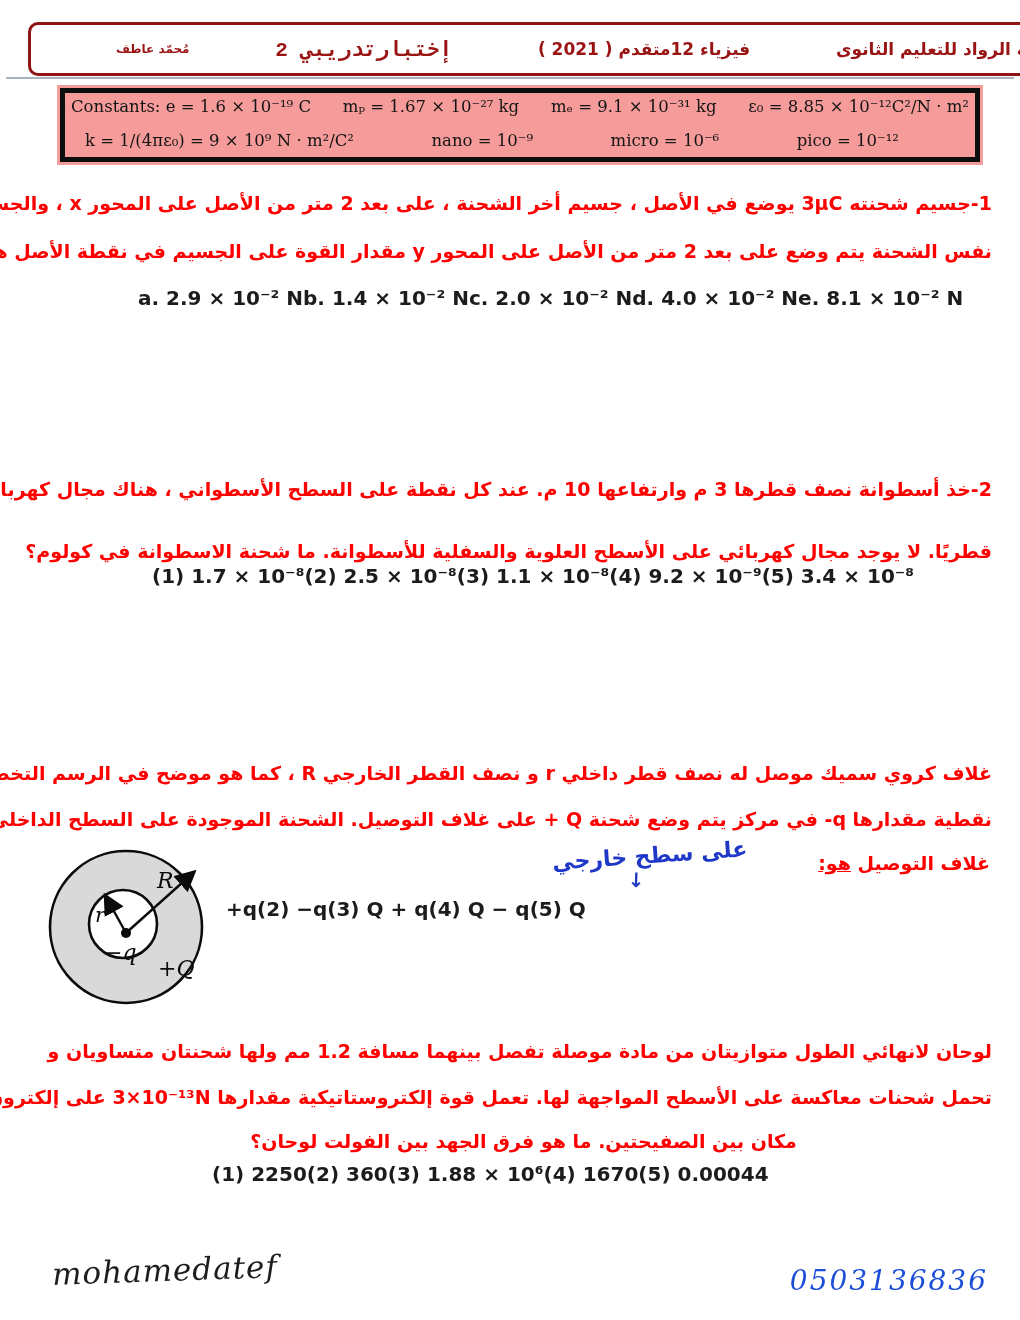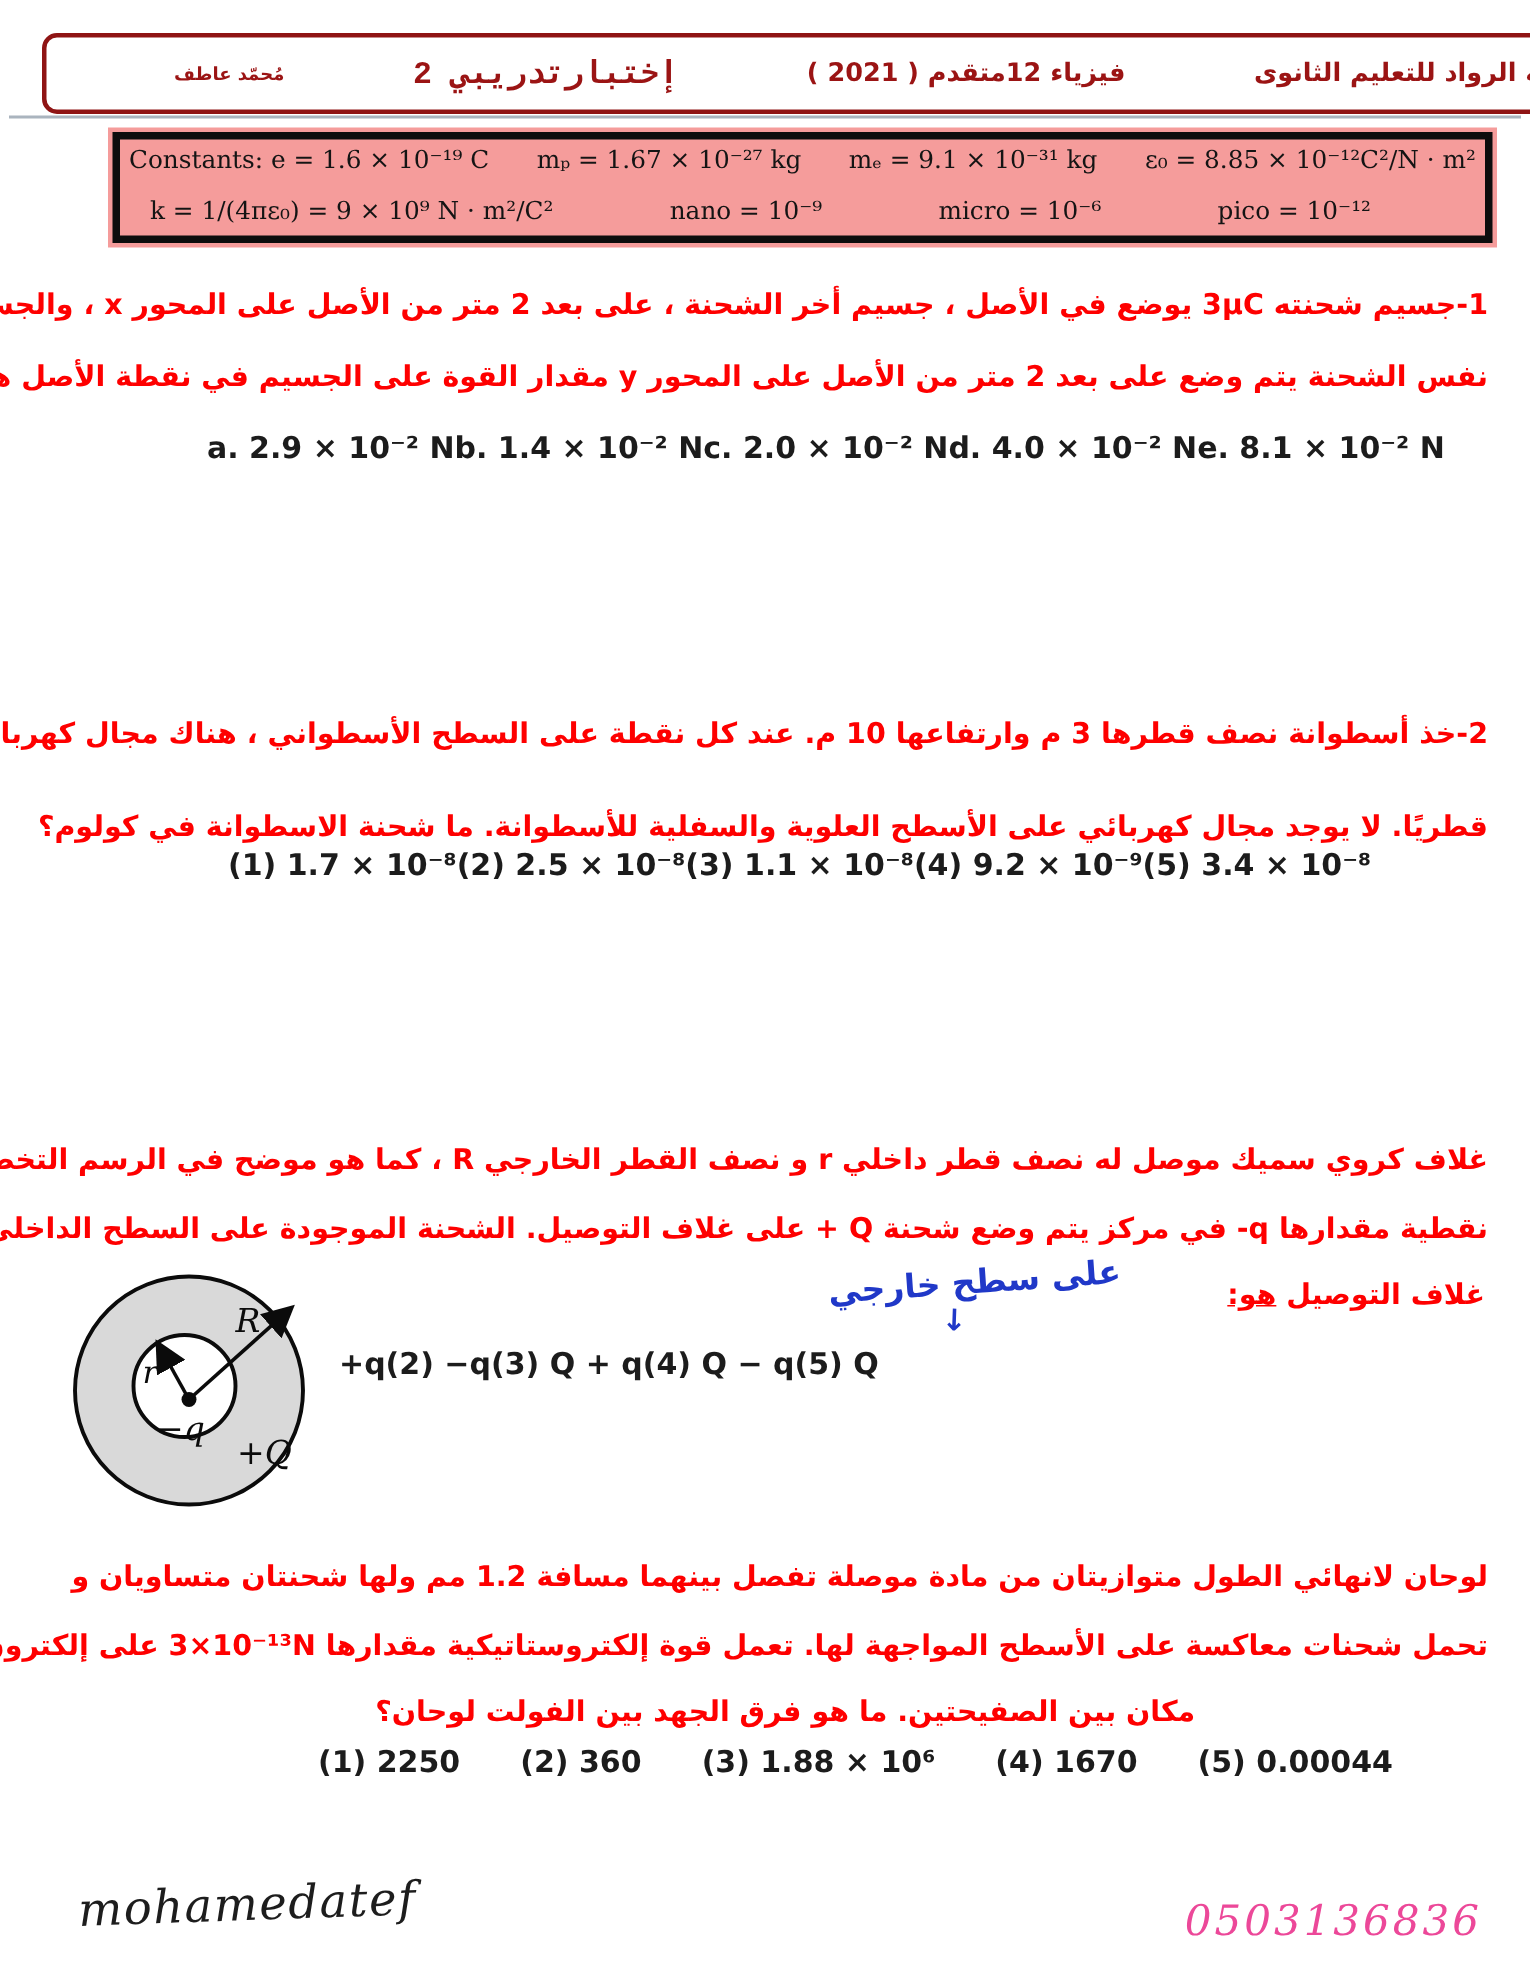--- a/index.html
+++ b/index.html
@@ -12,21 +12,21 @@
     border-radius:10px;background:#fff;display:flex;flex-direction:row-reverse;
     align-items:center;justify-content:space-between;padding:0 55px 0 85px;box-sizing:content-box;}
   .hdr{color:#9b1414;font-weight:bold;white-space:nowrap;}
   .hdr-school{font-size:17px;}
   .hdr-course{font-size:17px;}
   .hdr-title{font-size:21px;font-family:Liberation Mono, monospace;}
   .hdr-teacher{font-size:12px;}
   .gray-rule{left:6px;top:77px;width:1008px;height:2px;background:#aab4be;}
 
   
-  .const-outer{left:72px;top:85px;width:926px;height:80px;background:#f59c9b;}
+  .const-outer{left:57px;top:85px;width:926px;height:80px;background:#f59c9b;}
   .const-border{position:absolute;left:3px;top:3px;right:3px;bottom:3px;border:5px solid #0d0d0d;}
   .const-row{position:absolute;left:14px;right:14px;display:flex;justify-content:space-between;
     font-family:"DejaVu Serif","DejaVu Sans",serif;font-size:16.5px;color:#141414;white-space:nowrap;}
   .const-row1{top:12px;}
   .const-row2{top:46px;padding-left:14px;padding-right:70px;}
 
   
   .qline{left:55px;right:28px;color:#fe0000;font-weight:bold;font-size:19px;
     direction:rtl;unicode-bidi:plaintext;white-space:nowrap;}
   .q-right{text-align:right;}
@@ -41,21 +41,21 @@
   .q3-label{right:30px;color:#fe0000;font-weight:bold;font-size:19px;direction:rtl;text-align:right;white-space:nowrap;}
   .q3-label .und{text-decoration:underline;}
   .annotation{left:552px;top:843px;color:#2038c8;font-weight:bold;font-size:22px;
     direction:rtl;transform:rotate(-4deg);white-space:nowrap;}
   .annotation-arrow{position:absolute;left:74px;top:24px;font-size:20px;font-weight:bold;transform:rotate(6deg);}
 
   
   .signature{left:52px;top:1252px;font-family:"DejaVu Serif","Liberation Serif",serif;
     font-style:italic;font-size:31px;color:#1d1d1d;letter-spacing:1px;transform:rotate(-2deg);}
   .phone{right:32px;top:1264px;font-family:"DejaVu Serif","Liberation Serif",serif;
-    font-style:italic;font-size:28px;color:#ec4899;letter-spacing:2px;}
+    font-style:italic;font-size:28px;color:#1d4ed8;letter-spacing:2px;}
 
   svg text{font-family:"DejaVu Serif","DejaVu Sans",serif;}
 </style>
 </head>
 <body>
 
 <div class="abs header-box">
   <div class="hdr hdr-school">مدرسة الرواد للتعليم الثانوى</div>
   <div class="hdr hdr-course">فيزياء 12متقدم  ( 2021 )</div>
   <div class="hdr hdr-title">إختبارتدريبي 2</div>
@@ -131,21 +131,21 @@
   <span>+q</span>
   <span>(2) −q</span>
   <span>(3) Q + q</span>
   <span>(4) Q − q</span>
   <span>(5) Q</span>
 </div>
 
 <div class="abs qline q-center" style="top:1040px;">لوحان لانهائي الطول متوازيتان من مادة  موصلة تفصل بينهما مسافة 1.2 مم ولها شحنتان متساويان و</div>
 <div class="abs qline q-right" style="top:1086px;">تحمل شحنات معاكسة على الأسطح المواجهة لها. تعمل قوة إلكتروستاتيكية مقدارها ⁦3×10⁻¹³N⁩ على إلكترون موضوع في أي</div>
 <div class="abs qline q-center" style="top:1130px;">مكان بين الصفيحتين. ما هو فرق الجهد بين الفولت لوحان؟</div>
-<div class="abs ansrow" style="left:212px;top:1162px;width:620px;gap:40px;">
+<div class="abs ansrow" style="left:212px;top:1162px;width:620px;">
   <span>(1) 2250</span>
   <span>(2) 360</span>
   <span>(3) 1.88 × 10⁶</span>
   <span>(4) 1670</span>
   <span>(5) 0.00044</span>
 </div>
 
 <div class="abs signature">mohamedatef</div>
 <div class="abs phone">0503136836</div>
 

